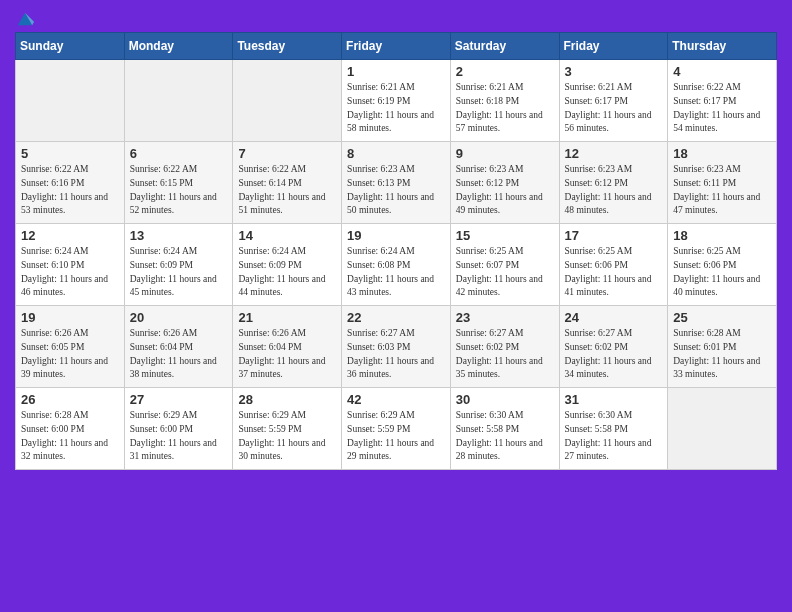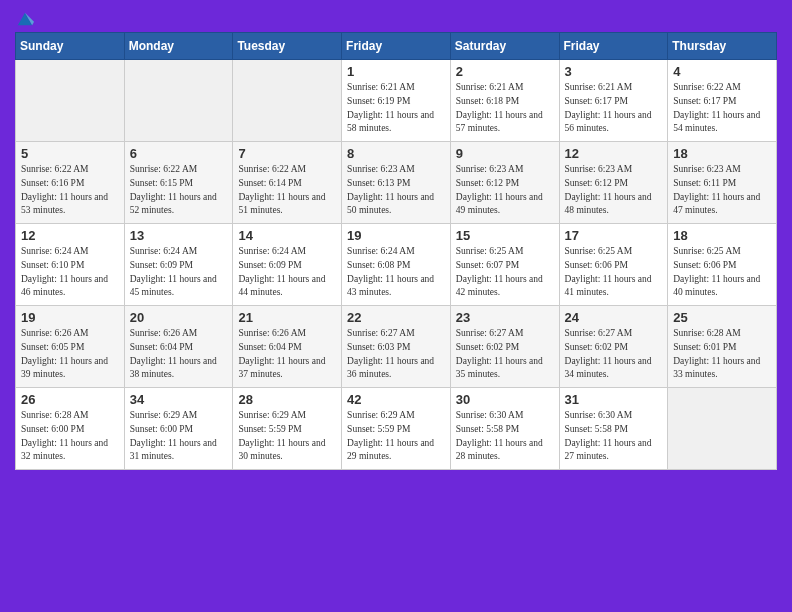--- a/index.html
+++ b/index.html
@@ -242,21 +242,21 @@
             <span class="day-number">25</span>
             <div class="day-info">Sunrise: 6:28 AM<br>Sunset: 6:01 PM<br>Daylight: 11 hours and 33 minutes.</div>
           </td>
         </tr>
         <tr>
           <td>
             <span class="day-number">26</span>
             <div class="day-info">Sunrise: 6:28 AM<br>Sunset: 6:00 PM<br>Daylight: 11 hours and 32 minutes.</div>
           </td>
           <td>
-            <span class="day-number">34</span>
+            <span class="day-number">27</span>
             <div class="day-info">Sunrise: 6:29 AM<br>Sunset: 6:00 PM<br>Daylight: 11 hours and 31 minutes.</div>
           </td>
           <td>
             <span class="day-number">28</span>
             <div class="day-info">Sunrise: 6:29 AM<br>Sunset: 5:59 PM<br>Daylight: 11 hours and 30 minutes.</div>
           </td>
           <td>
             <span class="day-number">42</span>
             <div class="day-info">Sunrise: 6:29 AM<br>Sunset: 5:59 PM<br>Daylight: 11 hours and 29 minutes.</div>
           </td>

